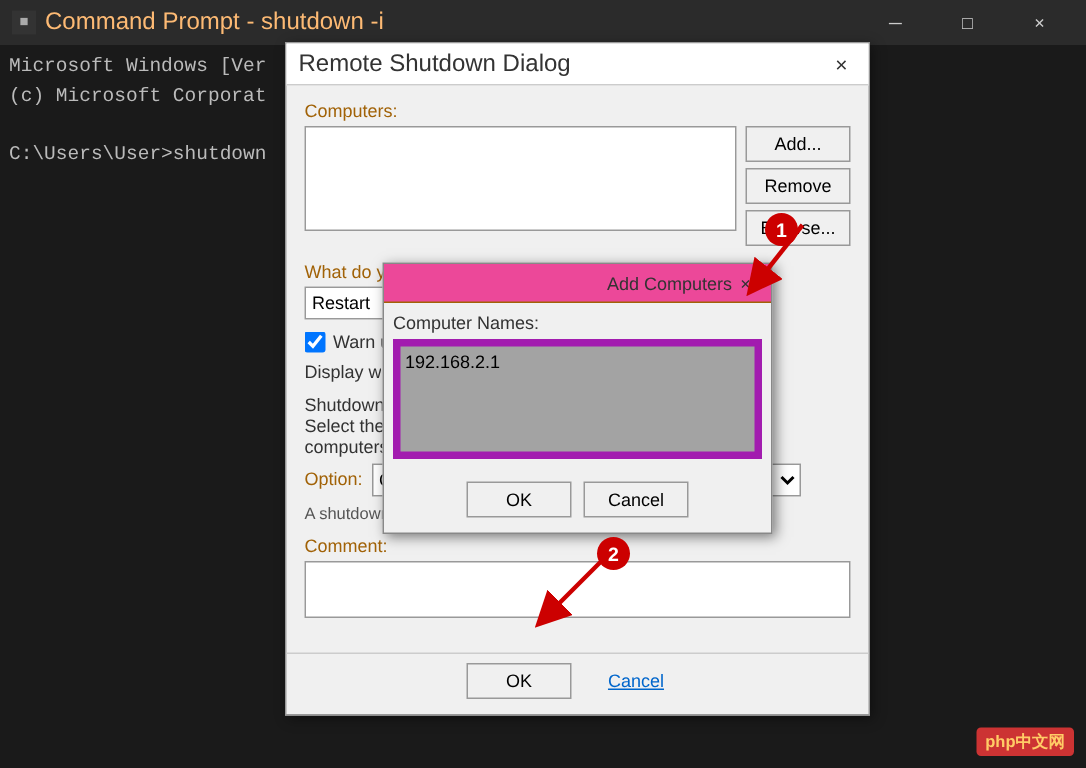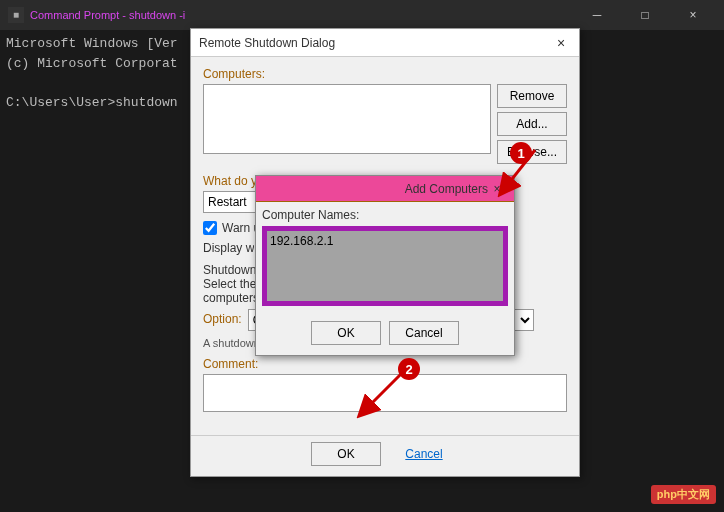--- a/index.html
+++ b/index.html
@@ -32,22 +32,22 @@
       padding: 0 8px;
       gap: 6px;
     }
     .cmd-icon {
       width: 16px; height: 16px;
       background: #333;
       display: flex; align-items: center; justify-content: center;
       font-size: 10px; color: #aaa;
     }
     .cmd-title-text {
-      color: #d946ef;
-      font-size: 11px;
+      color: #fdba74;
+      font-size: 16px;
       font-family: 'Segoe UI', sans-serif;
       flex: 1;
     }
     .cmd-win-btns {
       display: flex; gap: 2px;
     }
     .cmd-win-btn {
       width: 46px; height: 30px;
       background: transparent;
       color: #ccc;
@@ -78,21 +78,21 @@
     .dialog-titlebar {
       height: 28px;
       background: #fff;
       display: flex;
       align-items: center;
       padding: 0 8px;
       border-bottom: 1px solid #ccc;
       justify-content: space-between;
     }
     .dialog-title {
-      font-size: 12px;
+      font-size: 16px;
       color: #333;
       font-family: 'Segoe UI', sans-serif;
     }
     .dialog-close-btn {
       width: 20px; height: 18px;
       background: none;
       border: none;
       cursor: pointer;
       font-size: 14px;
       color: #333;
@@ -398,22 +398,22 @@
 <div class="remote-dialog">
   <div class="dialog-titlebar">
     <span class="dialog-title">Remote Shutdown Dialog</span>
     <button class="dialog-close-btn">×</button>
   </div>
   <div class="dialog-body">
     <div class="field-label">Computers:</div>
     <div class="computers-row">
       <textarea class="computers-textarea" style=""></textarea>
       <div class="computers-btns">
+        <button class="dialog-btn">Add...</button>
         <button class="dialog-btn">Remove</button>
-        <button class="dialog-btn">Add...</button>
         <button class="dialog-btn">Browse...</button>
       </div>
     </div>
 
     <div class="field-label">What do you want these computers to do:</div>
     <div class="action-row">
       <select class="action-select">
         <option>Restart</option>
         <option>Shutdown</option>
         <option>Log Off</option>

